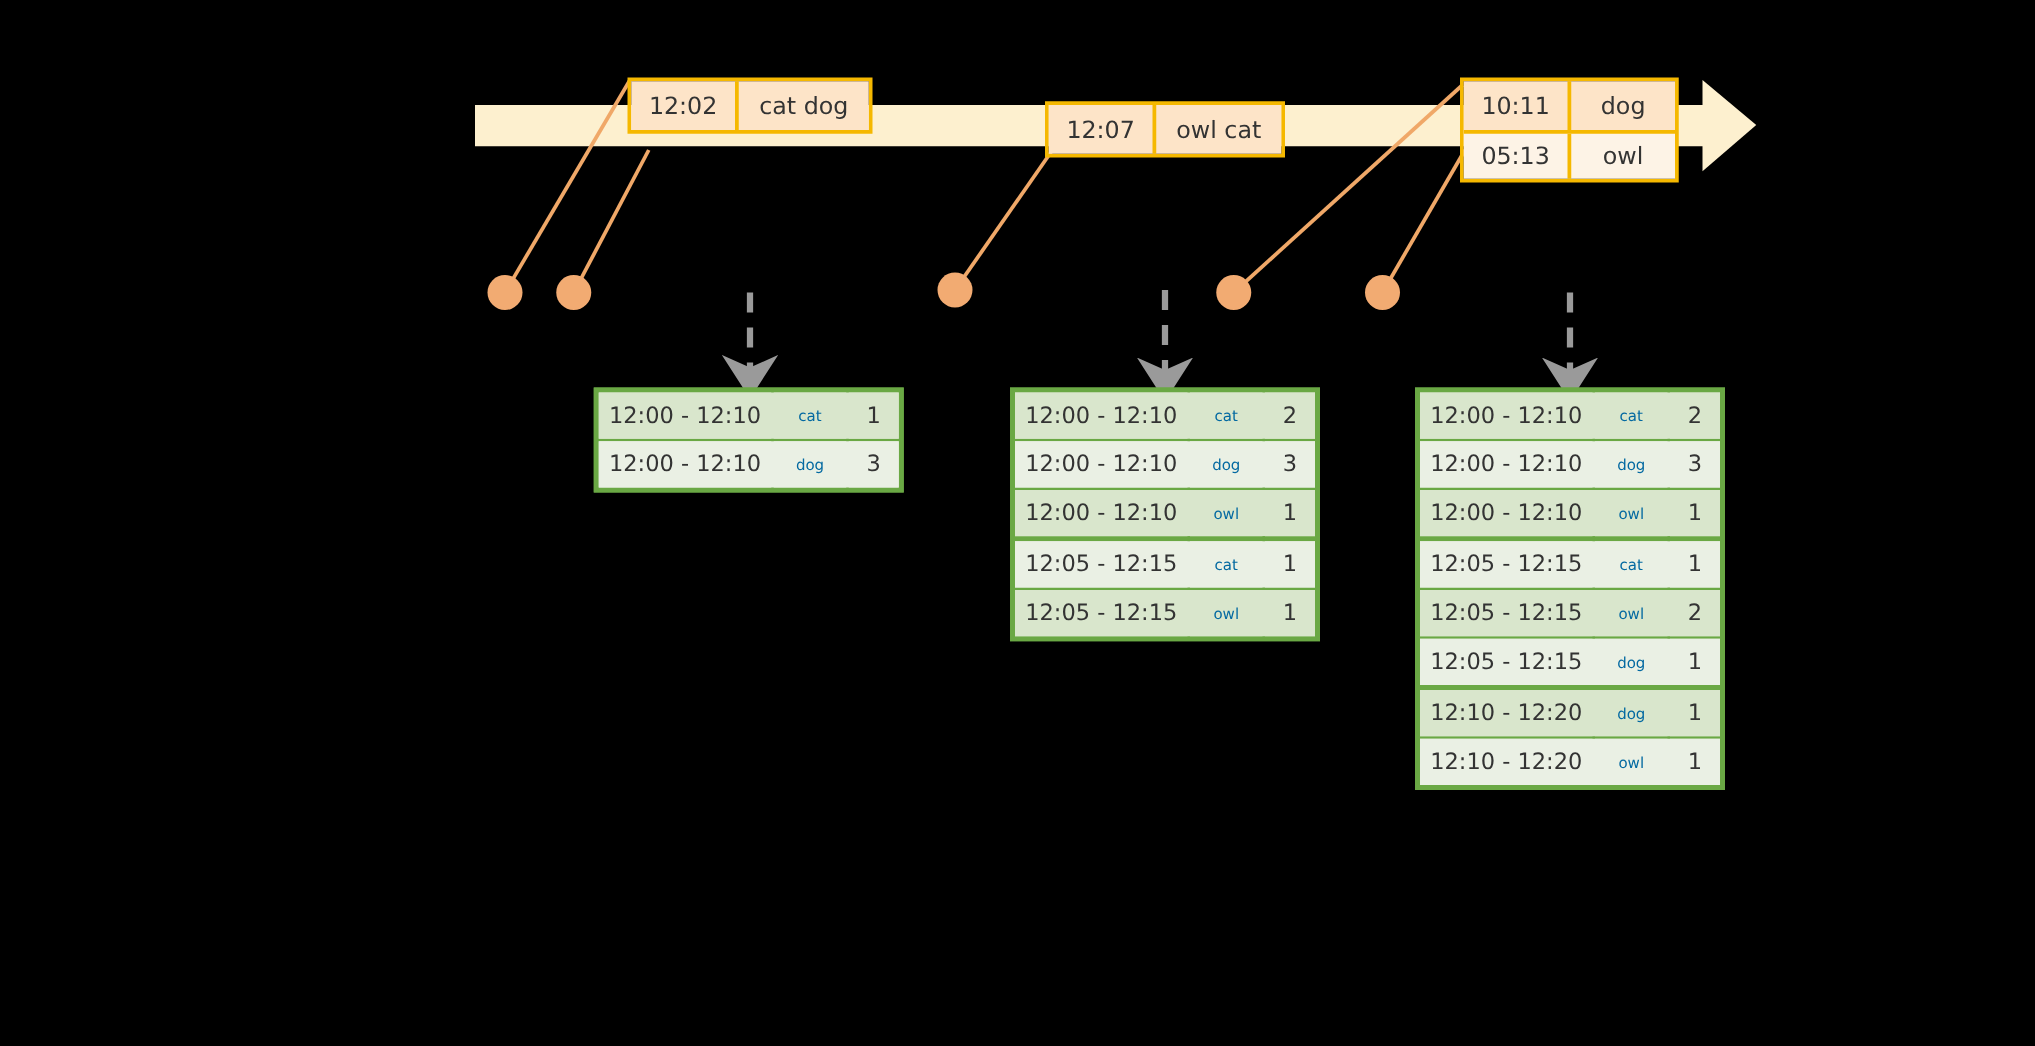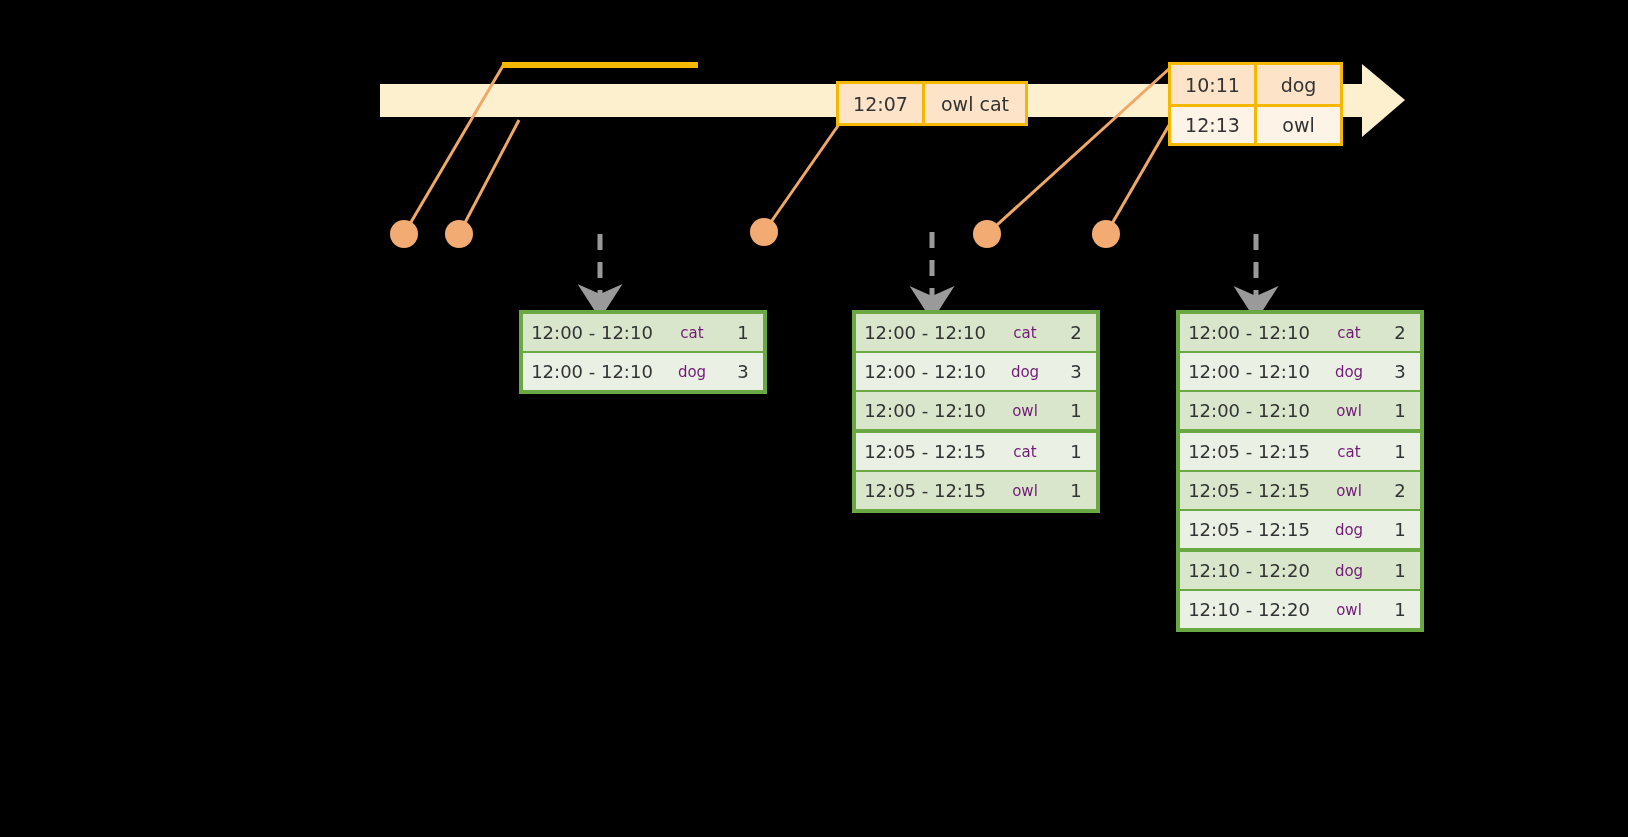--- a/index.html
+++ b/index.html
@@ -13,27 +13,27 @@
   .evt-row{display:flex;height:39px;box-sizing:border-box;}
   .evt-row + .evt-row{border-top:3px solid #f5b800;}
   .evt-row.shade-a{background:#fde4c8;}
   .evt-row.shade-b{background:#fdf3e6;}
   .evt-time{width:86px;display:flex;align-items:center;justify-content:center;
             font-size:19px;color:#333;border-right:3px solid #f5b800;box-sizing:border-box;}
   .evt-words{flex:1;display:flex;align-items:center;justify-content:center;
              font-size:19px;color:#333;box-sizing:border-box;padding:0 14px;}
 
   
-  .res-table{position:absolute;border:4px solid #6aa844;box-sizing:border-box;background:#6aa844;margin-left:44px;}
+  .res-table{position:absolute;border:4px solid #6aa844;box-sizing:border-box;background:#6aa844;}
   .res-row{display:flex;height:37px;box-sizing:border-box;}
   .res-row.shade-a{background:#d9e6cc;}
   .res-row.shade-b{background:#eaf0e4;}
   .res-row + .res-row{margin-top:2px;}
   .res-win{display:flex;align-items:center;justify-content:center;font-size:18px;color:#333;}
-  .res-key{display:flex;align-items:center;justify-content:center;font-size:15px;color:#701a75;
+  .res-key{display:flex;align-items:center;justify-content:center;font-size:12px;color:#0369a1;
            margin-left:2px;}
   .res-cnt{display:flex;align-items:center;justify-content:center;font-size:18px;color:#333;
            margin-left:2px;}
   .res-row > div{background:inherit;}
   .sep-thick{height:4px;background:#6aa844;}
 </style>
 </head>
 <body>
 
 <div id="stage">
@@ -67,36 +67,40 @@
       </marker>
     </defs>
     <g stroke="#9a9a9a" stroke-width="5" stroke-dasharray="16 12" fill="none">
       <line x1="600" y1="234" x2="600" y2="300" marker-end="url(#gArrow)"></line>
       <line x1="932" y1="232" x2="932" y2="302" marker-end="url(#gArrow)"></line>
       <line x1="1256" y1="234" x2="1256" y2="302" marker-end="url(#gArrow)"></line>
     </g>
   </svg>
 
   <div class="evt-group" style="left:502px;top:62px;width:196px;">
+    <div class="evt-row shade-a">
+      <div class="evt-time">12:02</div>
+      <div class="evt-words">cat dog</div>
+    </div>
   </div>
 
   <div class="evt-group" style="left:836px;top:81px;width:192px;">
     <div class="evt-row shade-a">
       <div class="evt-time">12:07</div>
       <div class="evt-words">owl cat</div>
     </div>
   </div>
 
   <div class="evt-group" style="left:1168px;top:62px;width:175px;">
     <div class="evt-row shade-a">
       <div class="evt-time">10:11</div>
       <div class="evt-words">dog</div>
     </div>
     <div class="evt-row shade-b">
-      <div class="evt-time">12:13</div>
+      <div class="evt-time">05:13</div>
       <div class="evt-words">owl</div>
     </div>
   </div>
 
   <div class="res-table" style="left:475px;top:310px;width:248px;">
     <div class="res-row shade-a">
       <div class="res-win" style="width:138px">12:00 - 12:10</div>
       <div class="res-key" style="width:58px">cat</div>
       <div class="res-cnt" style="width:40px">1</div>
     </div>

